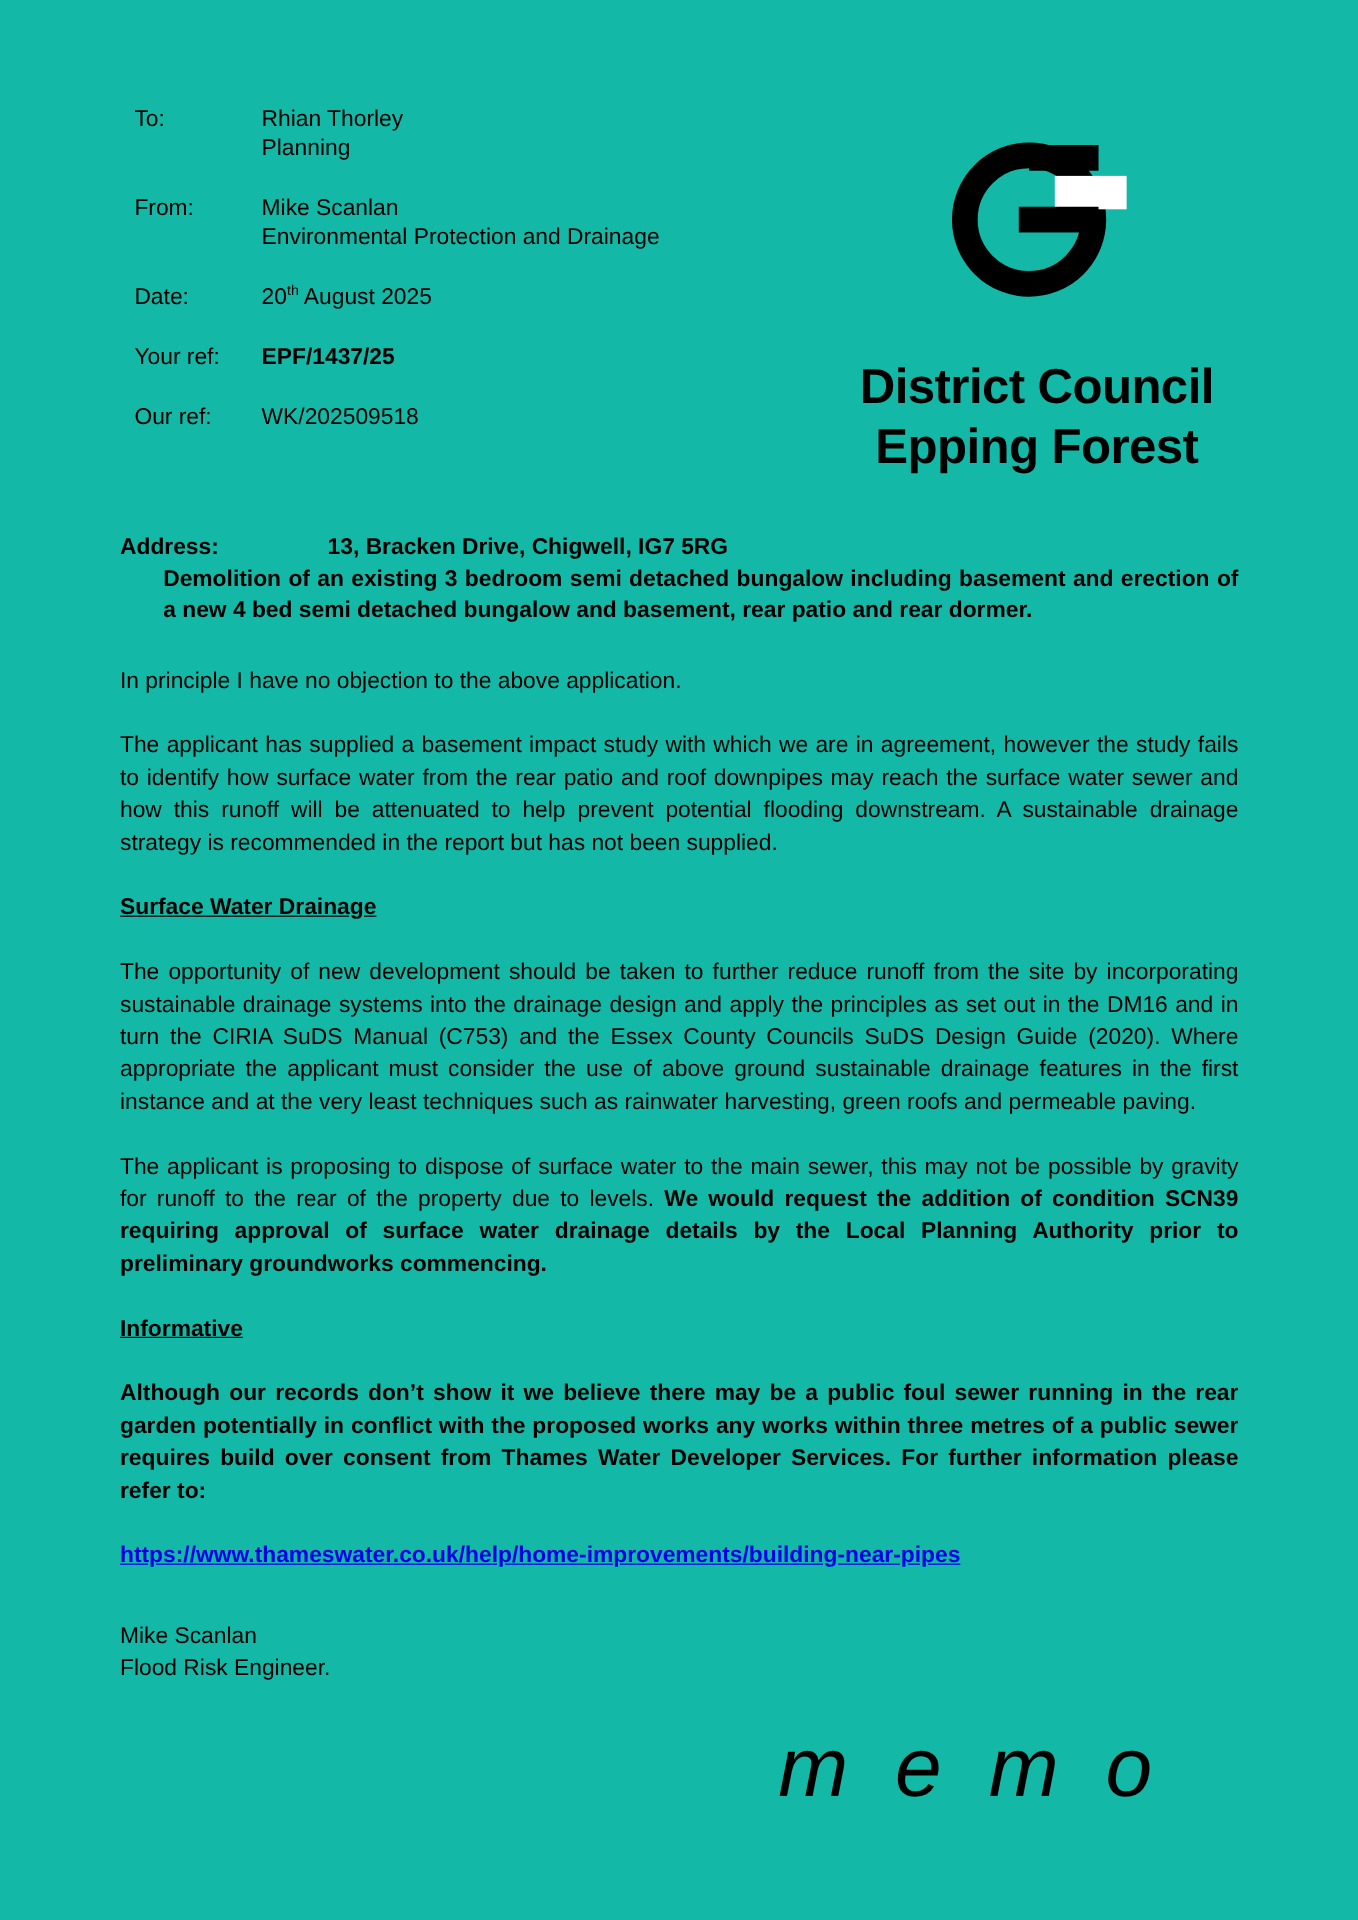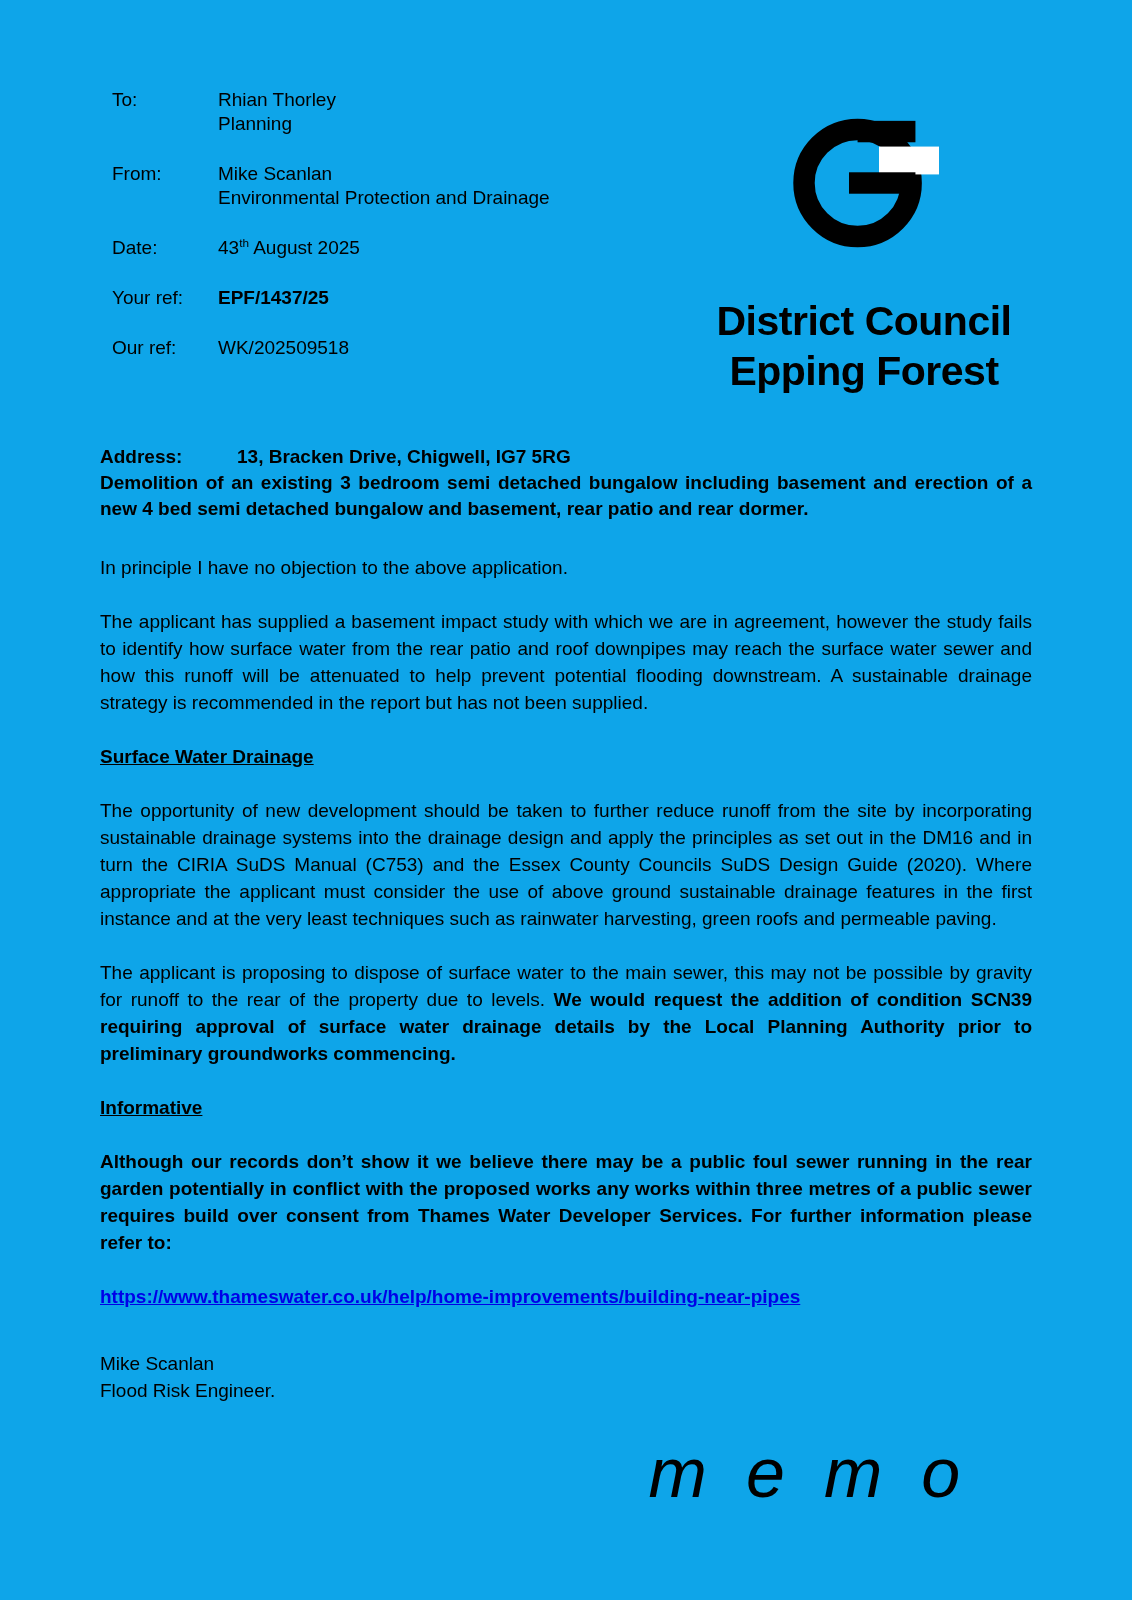--- a/index.html
+++ b/index.html
@@ -1,21 +1,21 @@
 <!DOCTYPE html>
 <html><head>
 <meta charset="utf-8">
 <style>
   html, body { margin: 0; padding: 0; background: #ffffff; }
   .page {
     position: relative;
     width: 1132px;
     height: 1600px;
     margin: 0 auto;
-    background: #0ea5e9;
+    background: #14b8a6;
     color: #000000;
     font-family: "Liberation Sans", sans-serif;
     overflow: hidden;
   }
   .content {
     position: absolute;
     left: 100px;
     right: 100px;
     top: 0;
   }
@@ -48,21 +48,21 @@
     font-weight: bold;
     line-height: 50px;
     letter-spacing: -0.5px;
     white-space: nowrap;
   }
 
   
   .case-block { margin-top: 84px; font-size: 19px; line-height: 26px; }
   .case-row { display: flex; font-weight: bold; }
   .case-label { width: 137px; flex: none; }
-  .case-val { flex: 1; text-align: justify; }
+  .case-val { flex: 1; text-align: justify; margin-left: 36px; }
 
   
   .body-text { margin-top: 32px; font-size: 19px; line-height: 27px; }
   .body-text p { margin: 0 0 27px 0; text-align: justify; }
   .body-text .heading { font-weight: bold; margin: 0 0 27px 0; text-decoration: underline; }
   .link-line { margin: 14px 0 40px 0; }
   a.doc-link {
     color: #0000e8;
     font-weight: bold;
     text-decoration: underline;
@@ -104,21 +104,21 @@
       <div class="hrow">
         <span class="hlabel">From:</span>
         <span class="hval">
           <span class="line">Mike Scanlan</span>
           <span class="line">Environmental Protection and Drainage</span>
         </span>
       </div>
 
       <div class="hrow">
         <span class="hlabel">Date:</span>
-        <span class="hval"><span>43</span><sup class="ord">th</sup><span> August 2025</span></span>
+        <span class="hval"><span>20</span><sup class="ord">th</sup><span> August 2025</span></span>
       </div>
 
       <div class="hrow">
         <span class="hlabel">Your ref:</span>
         <span class="hval bold">EPF/1437/25</span>
       </div>
 
       <div class="hrow">
         <span class="hlabel">Our ref:</span>
         <span class="hval">WK/202509518</span>

